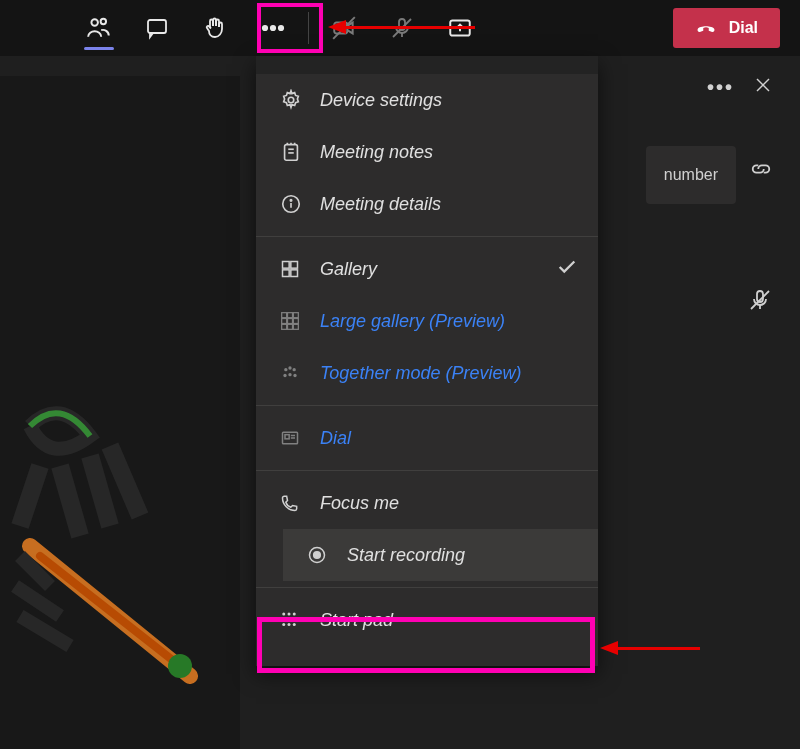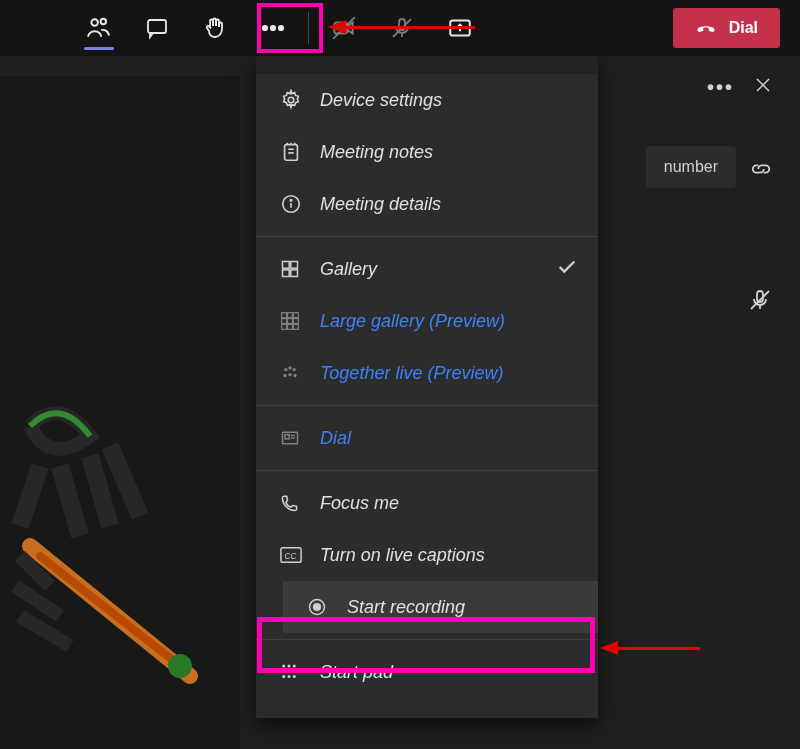--- a/index.html
+++ b/index.html
@@ -173,21 +173,21 @@
       display: flex;
       gap: 20px;
       color: #d0d0d0;
     }
     .number-chip {
       position: absolute;
       right: 64px;
       top: 146px;
       background: #2d2c2c;
       color: #d0d0d0;
-      padding: 12px 18px;
+      padding: 20px 18px;
       font-size: 16px;
       border-radius: 4px;
     }
     .link-icon {
       position: absolute;
       right: 28px;
       top: 158px;
       color: #d0d0d0;
     }
     .mute-slash {
@@ -347,21 +347,21 @@
     <span class="icon-slot">
       <svg width="20" height="20" viewBox="0 0 24 24" fill="#808080">
           <circle cx="7" cy="8" r="2"></circle>
           <circle cx="12" cy="6" r="2"></circle>
           <circle cx="17" cy="8" r="2"></circle>
           <circle cx="6" cy="15" r="2"></circle>
           <circle cx="12" cy="14" r="2"></circle>
           <circle cx="18" cy="15" r="2"></circle>
         </svg>
     </span>
-    <span>Together live (Preview)</span>
+    <span>Together mode (Preview)</span>
   </div>
   <div class="menu-sep"></div>
   <div class="menu-item disabled">
     <span class="icon-slot">
       <svg width="20" height="20" viewBox="0 0 24 24" fill="none" stroke="#808080" stroke-width="1.8">
           <rect x="3" y="5" width="18" height="14" rx="1"></rect>
           <rect x="6" y="8" width="5" height="5"></rect>
           <line x1="13" y1="9" x2="18" y2="9"></line>
           <line x1="13" y1="12" x2="18" y2="12"></line>
         </svg>
@@ -369,29 +369,20 @@
     <span>Dial</span>
   </div>
   <div class="menu-sep"></div>
   <div class="menu-item">
     <span class="icon-slot">
       <svg width="20" height="20" viewBox="0 0 24 24" fill="none" stroke="#d0d0d0" stroke-width="1.8">
           <path d="M5 4c-1 0-2 1-2 2 0 8 7 15 15 15 1 0 2-1 2-2v-3l-5-1-2 2c-3-1-5-3-6-6l2-2-1-5H5z"></path>
         </svg>
     </span>
     <span>Focus me</span>
-  </div>
-  <div class="menu-item">
-    <span class="icon-slot">
-      <svg width="22" height="18" viewBox="0 0 24 18" fill="none" stroke="#d0d0d0" stroke-width="1.6">
-          <rect x="1" y="1" width="22" height="16" rx="2"></rect>
-          <text x="5" y="13" font-size="9" fill="#d0d0d0" font-family="Arial" stroke="none">CC</text>
-        </svg>
-    </span>
-    <span>Turn on live captions</span>
   </div>
   <div class="menu-item highlighted">
     <span class="icon-slot">
       <svg width="20" height="20" viewBox="0 0 24 24" fill="none" stroke="#d0d0d0" stroke-width="1.8">
           <circle cx="12" cy="12" r="9"></circle>
           <circle cx="12" cy="12" r="4" fill="#d0d0d0"></circle>
         </svg>
     </span>
     <span>Start recording</span>
   </div>

